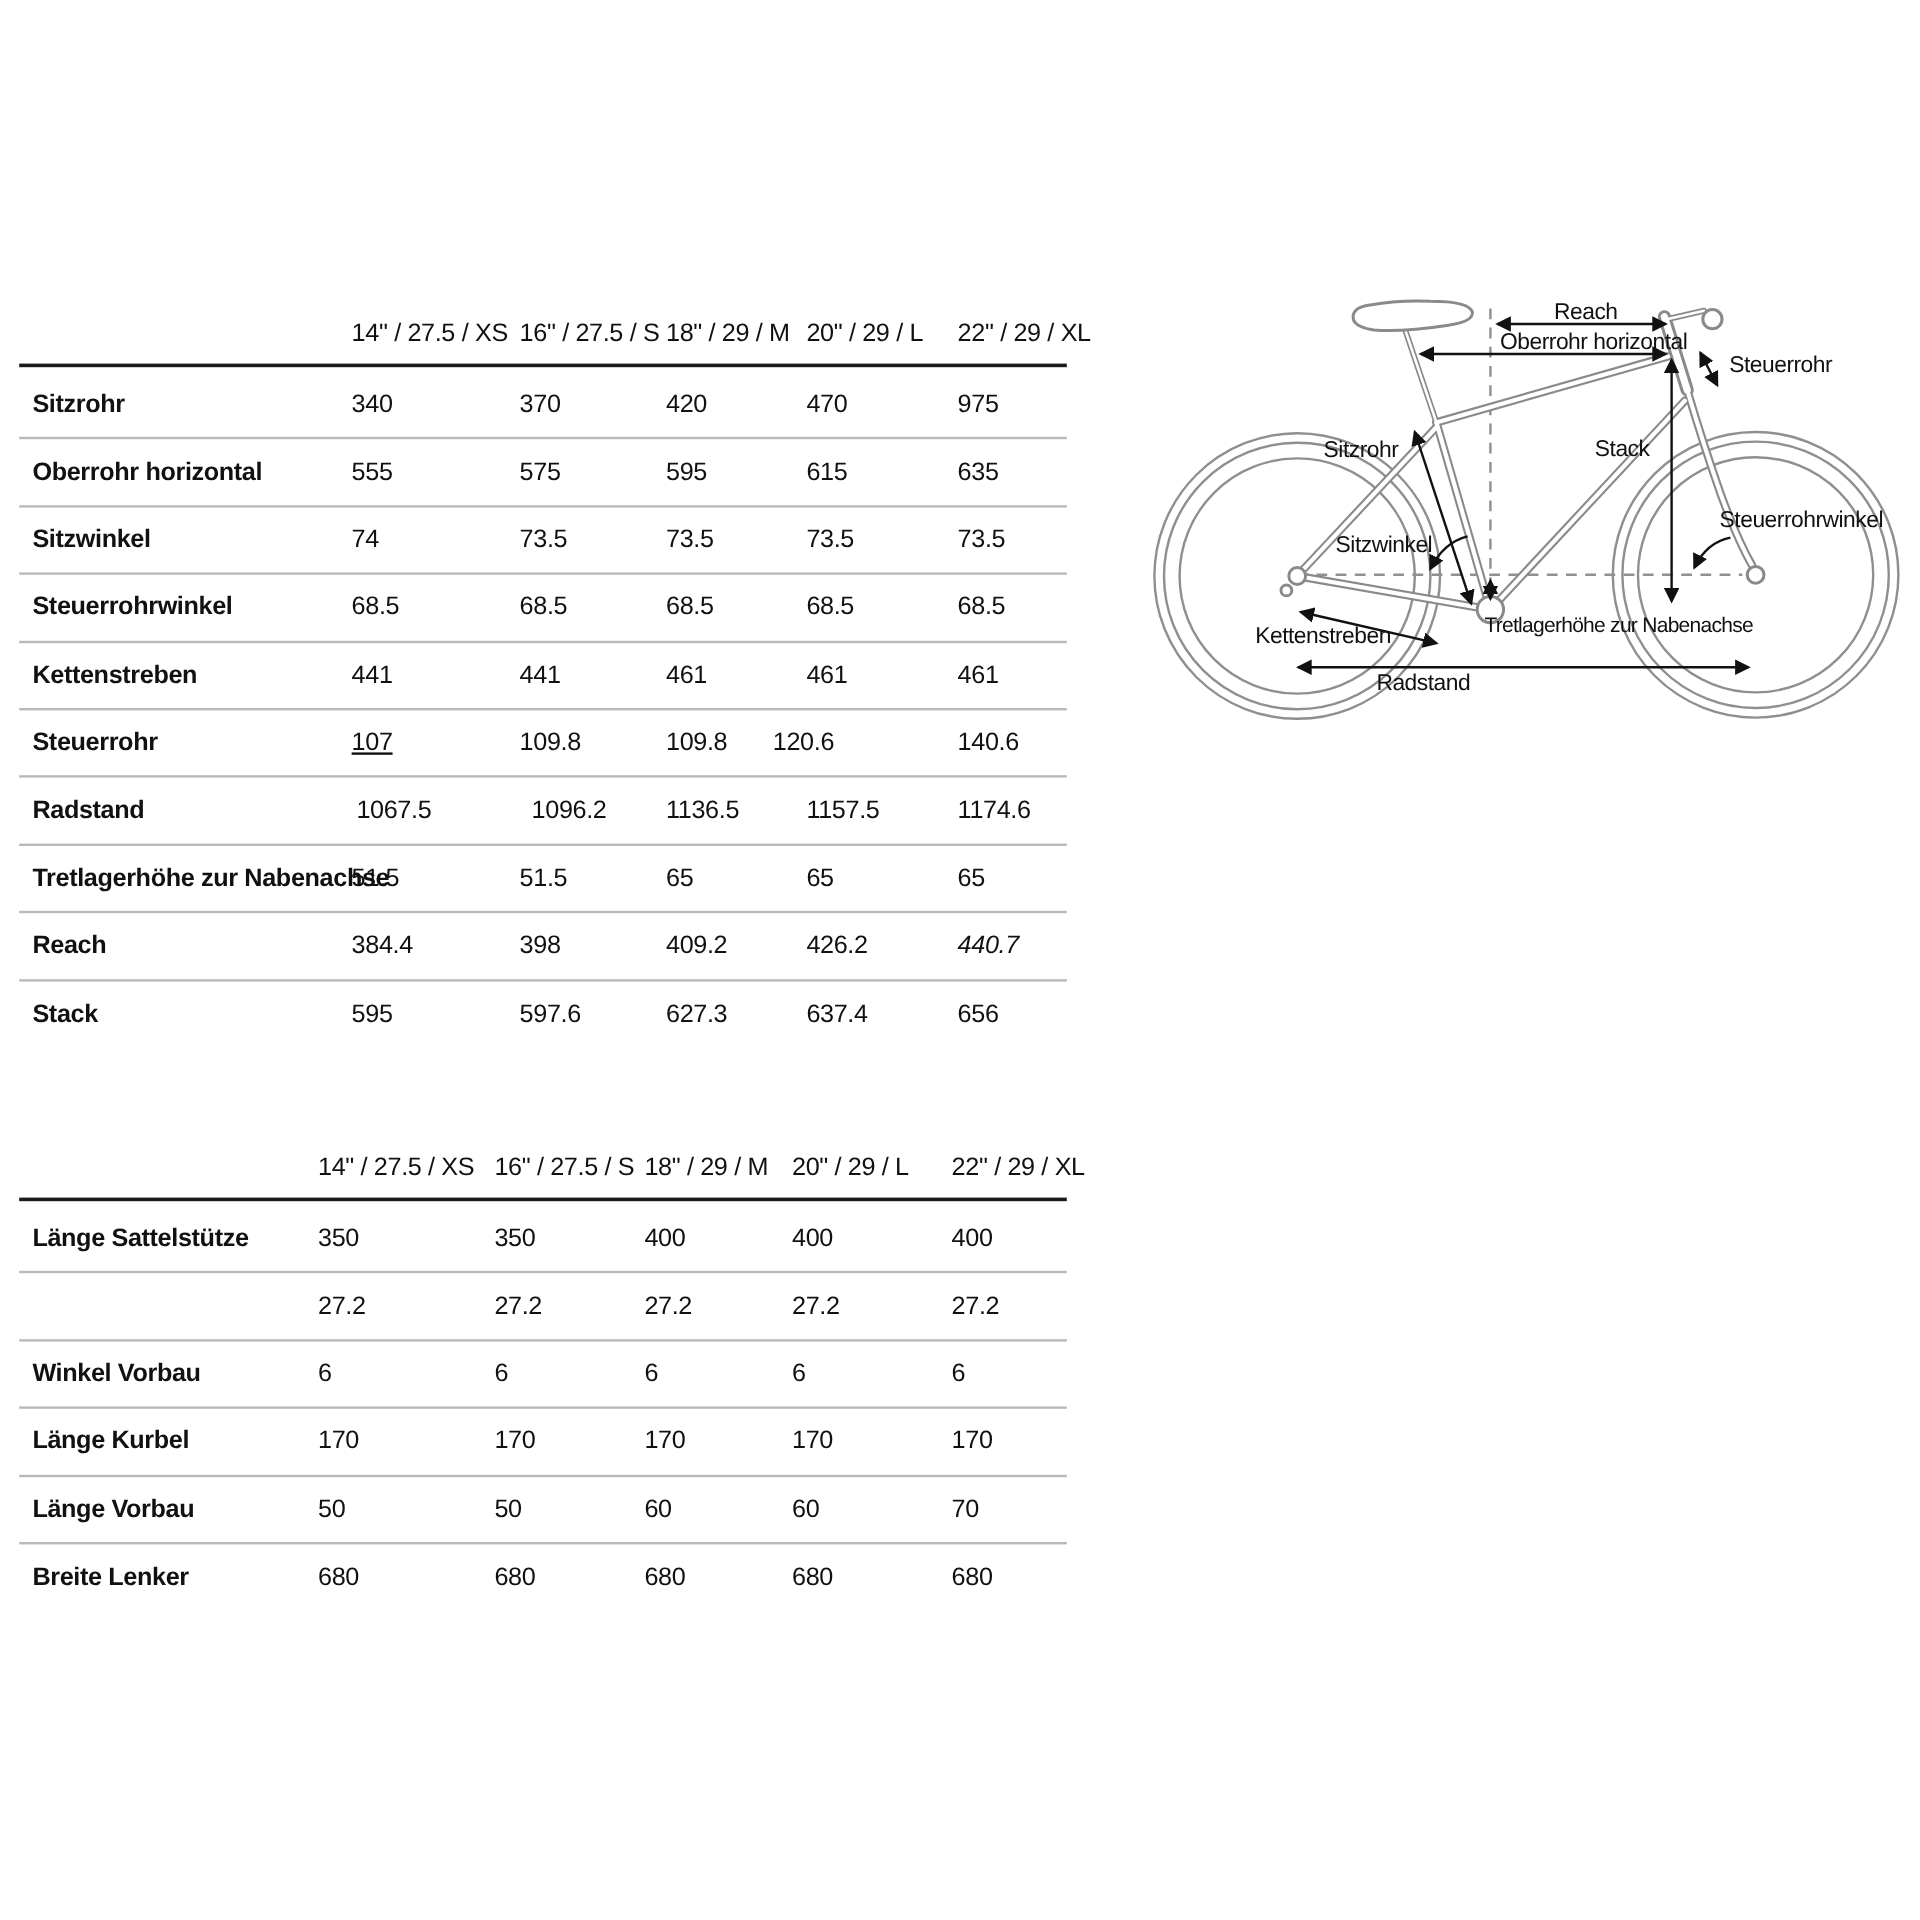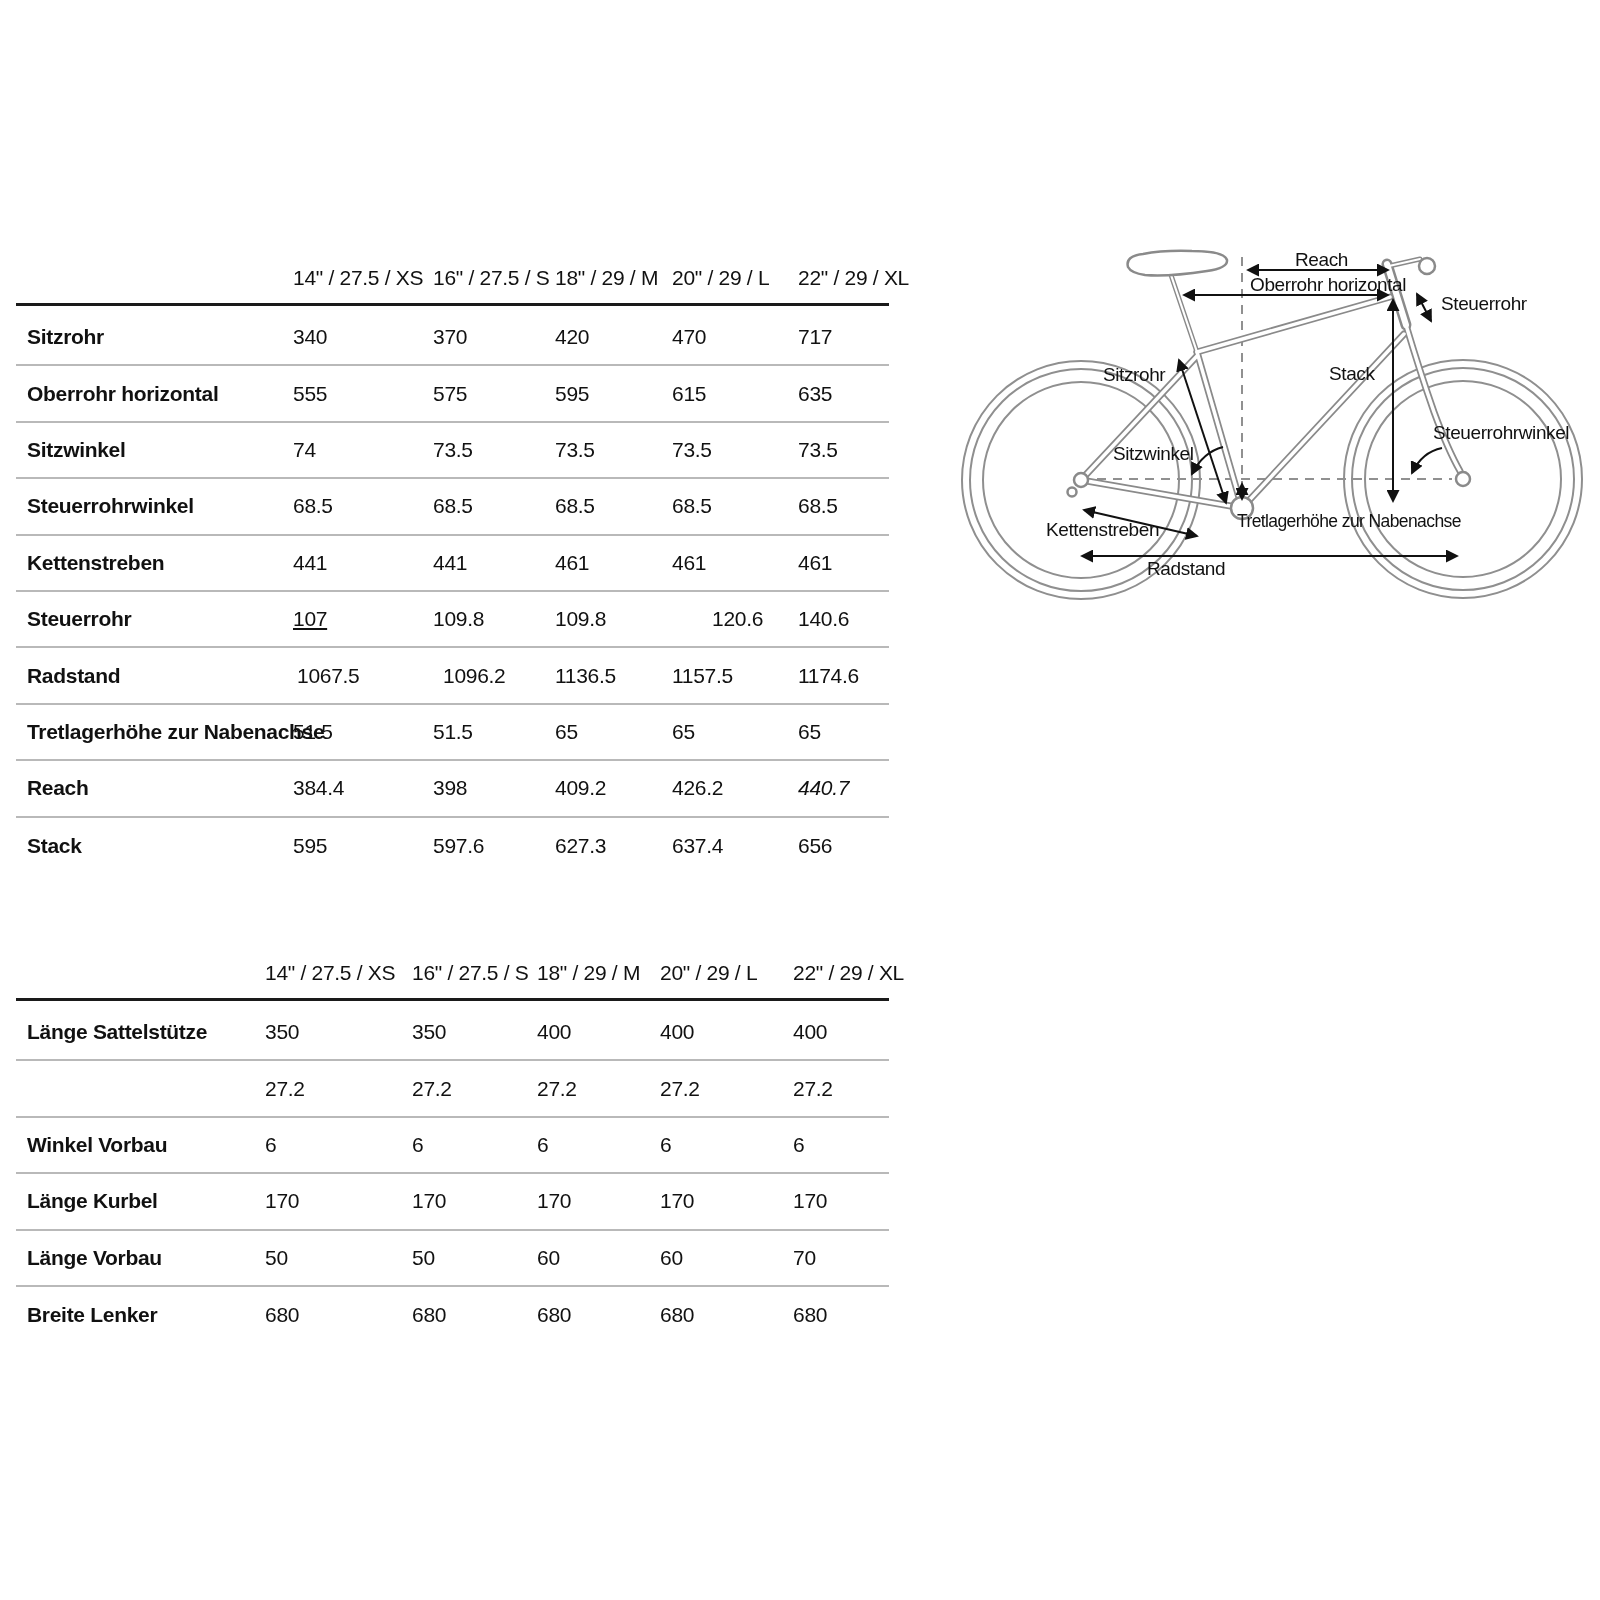--- a/index.html
+++ b/index.html
@@ -46,21 +46,21 @@
         <span class="cell hcell" style="left: 656px;">20" / 29 / L</span>
         <span class="cell hcell" style="left: 782px;">22" / 29 / XL</span>
       </div>
       <div class="tbody" style="top: 58px;">
         <div class="trow">
           <span class="cell rlabel">Sitzrohr</span>
           <span class="cell" style="left: 277px;">340</span>
           <span class="cell" style="left: 417px;">370</span>
           <span class="cell" style="left: 539px;">420</span>
           <span class="cell" style="left: 656px;">470</span>
-          <span class="cell" style="left: 782px;">717</span>
+          <span class="cell" style="left: 782px;">975</span>
         </div>
         <div class="trow">
           <span class="cell rlabel">Oberrohr horizontal</span>
           <span class="cell" style="left: 277px;">555</span>
           <span class="cell" style="left: 417px;">575</span>
           <span class="cell" style="left: 539px;">595</span>
           <span class="cell" style="left: 656px;">615</span>
           <span class="cell" style="left: 782px;">635</span>
         </div>
         <div class="trow">
@@ -85,21 +85,21 @@
           <span class="cell" style="left: 417px;">441</span>
           <span class="cell" style="left: 539px;">461</span>
           <span class="cell" style="left: 656px;">461</span>
           <span class="cell" style="left: 782px;">461</span>
         </div>
         <div class="trow">
           <span class="cell rlabel">Steuerrohr</span>
           <span class="cell" style="left: 277px; text-decoration: underline;">107</span>
           <span class="cell" style="left: 417px;">109.8</span>
           <span class="cell" style="left: 539px;">109.8</span>
-          <span class="cell" style="left: 696px;">120.6</span>
+          <span class="cell" style="left: 628px;">120.6</span>
           <span class="cell" style="left: 782px;">140.6</span>
         </div>
         <div class="trow">
           <span class="cell rlabel">Radstand</span>
           <span class="cell" style="left: 281px;">1067.5</span>
           <span class="cell" style="left: 417px; margin-left: 10px;">1096.2</span>
           <span class="cell" style="left: 539px;">1136.5</span>
           <span class="cell" style="left: 656px;">1157.5</span>
           <span class="cell" style="left: 782px;">1174.6</span>
         </div>

